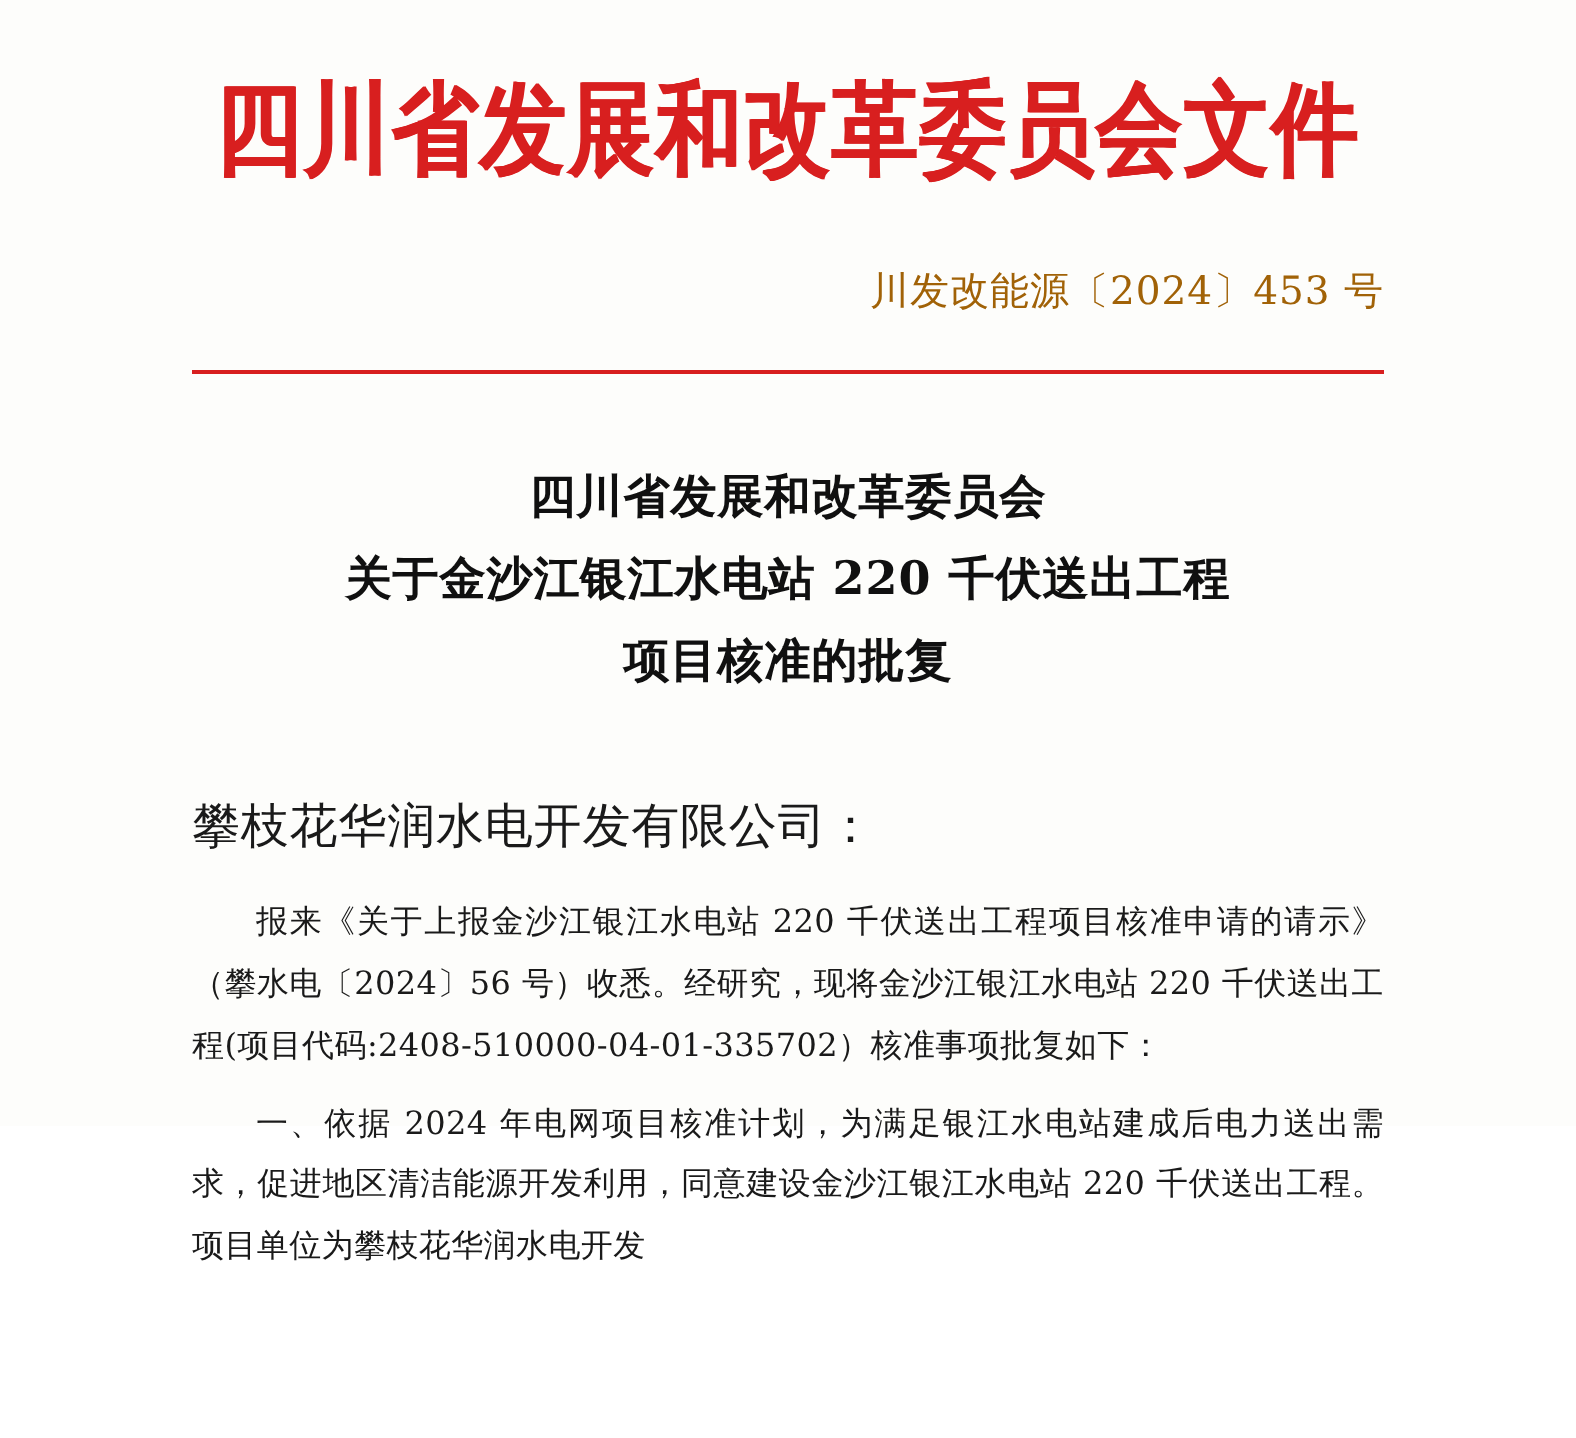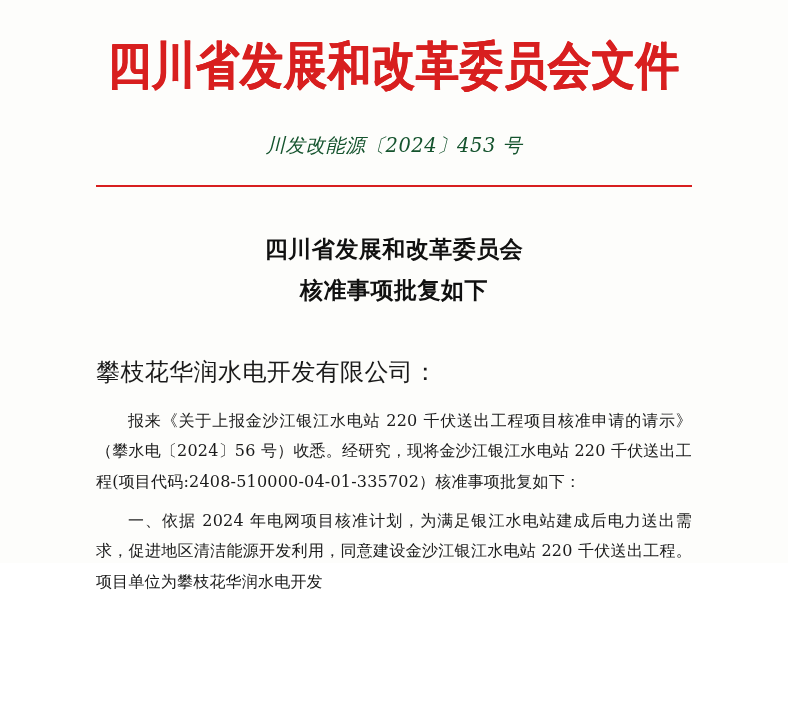--- a/index.html
+++ b/index.html
@@ -33,25 +33,24 @@
     font-size: 43px;
     letter-spacing: 1px;
     line-height: 1.18;
     white-space: nowrap;
     transform: scaleY(1.18);
     transform-origin: center top;
     text-shadow: 0.5px 0 0 #d81f1f, -0.5px 0 0 #d81f1f;
   }
   .doc-number {
     margin-top: 45px;
-    text-align: center;
+    text-align: right;
     font-size: 19.5px;
     letter-spacing: 0.5px;
-    color: #14532d;
-    font-style: italic;
+    color: #a16207;
   }
   .red-rule {
     margin: 26px 0 0 0;
     height: 2.5px;
     background: #d81f1f;
     width: 100%;
   }
   .title-block {
     margin-top: 42px;
     text-align: center;
@@ -92,21 +91,22 @@
   <div class="doc-header">
     <div class="doc-title-red">四川省发展和改革委员会文件</div>
   </div>
 
   <div class="doc-number">川发改能源〔2024〕453 号</div>
 
   <div class="red-rule"></div>
 
   <div class="title-block">
     <span class="title-line">四川省发展和改革委员会</span>
-    <span class="title-line">核准事项批复如下</span>
+    <span class="title-line">关于金沙江银江水电站 220 千伏送出工程</span>
+    <span class="title-line">项目核准的批复</span>
   </div>
 
   <div class="recipient">攀枝花华润水电开发有限公司：</div>
 
   <div class="body-par">报来《关于上报金沙江银江水电站 220 千伏送出工程项目核准申请的请示》（攀水电〔2024〕56 号）收悉。经研究，现将金沙江银江水电站 220 千伏送出工程(项目代码:2408-510000-04-01-335702）核准事项批复如下：</div>
 
   <div class="body-par tight">一、依据 2024 年电网项目核准计划，为满足银江水电站建成后电力送出需求，促进地区清洁能源开发利用，同意建设金沙江银江水电站 220 千伏送出工程。项目单位为攀枝花华润水电开发</div>
 
 </div>
 

